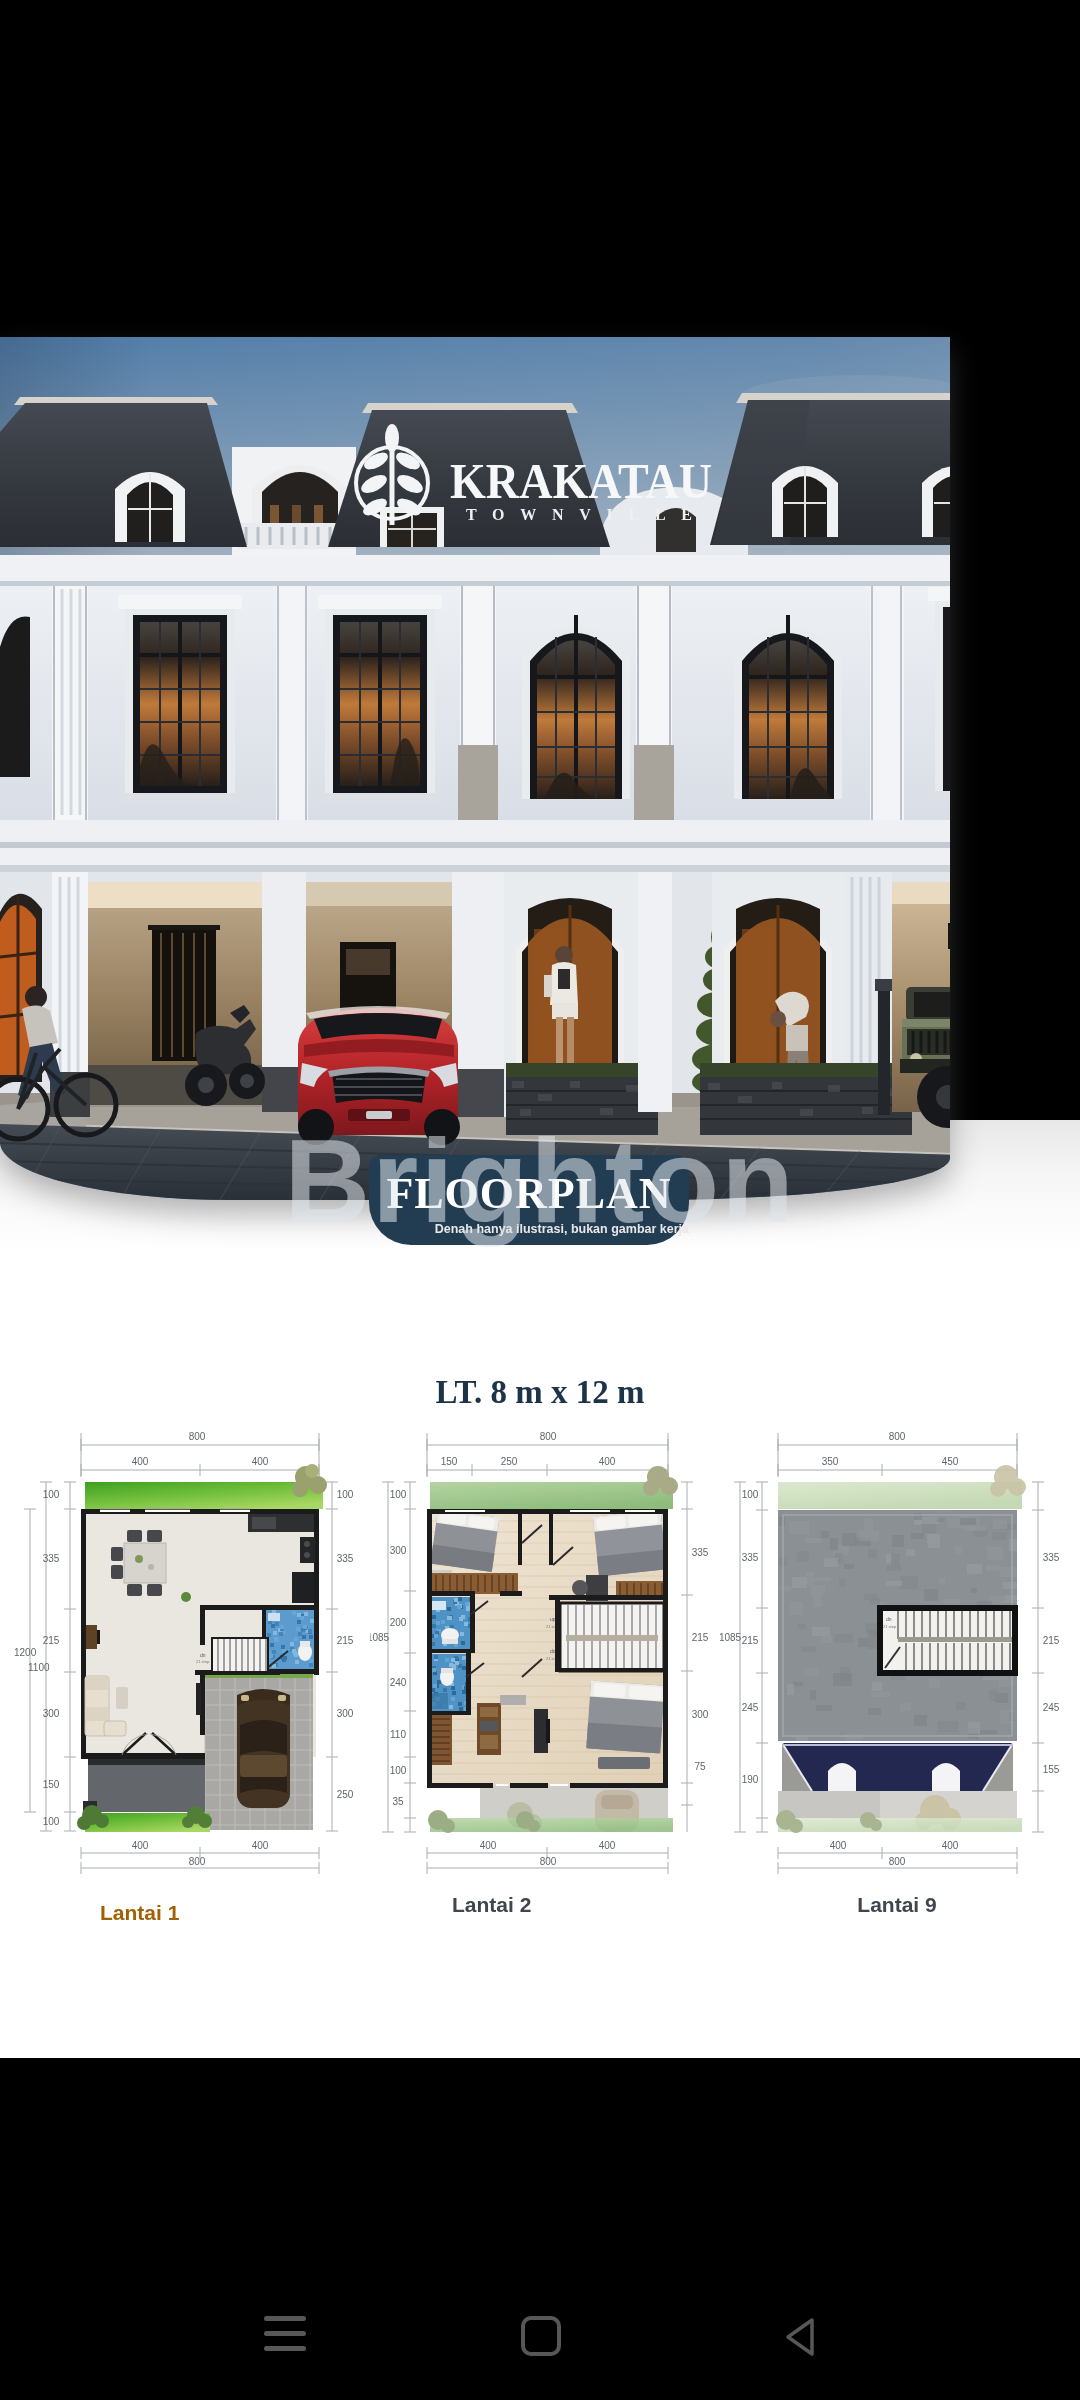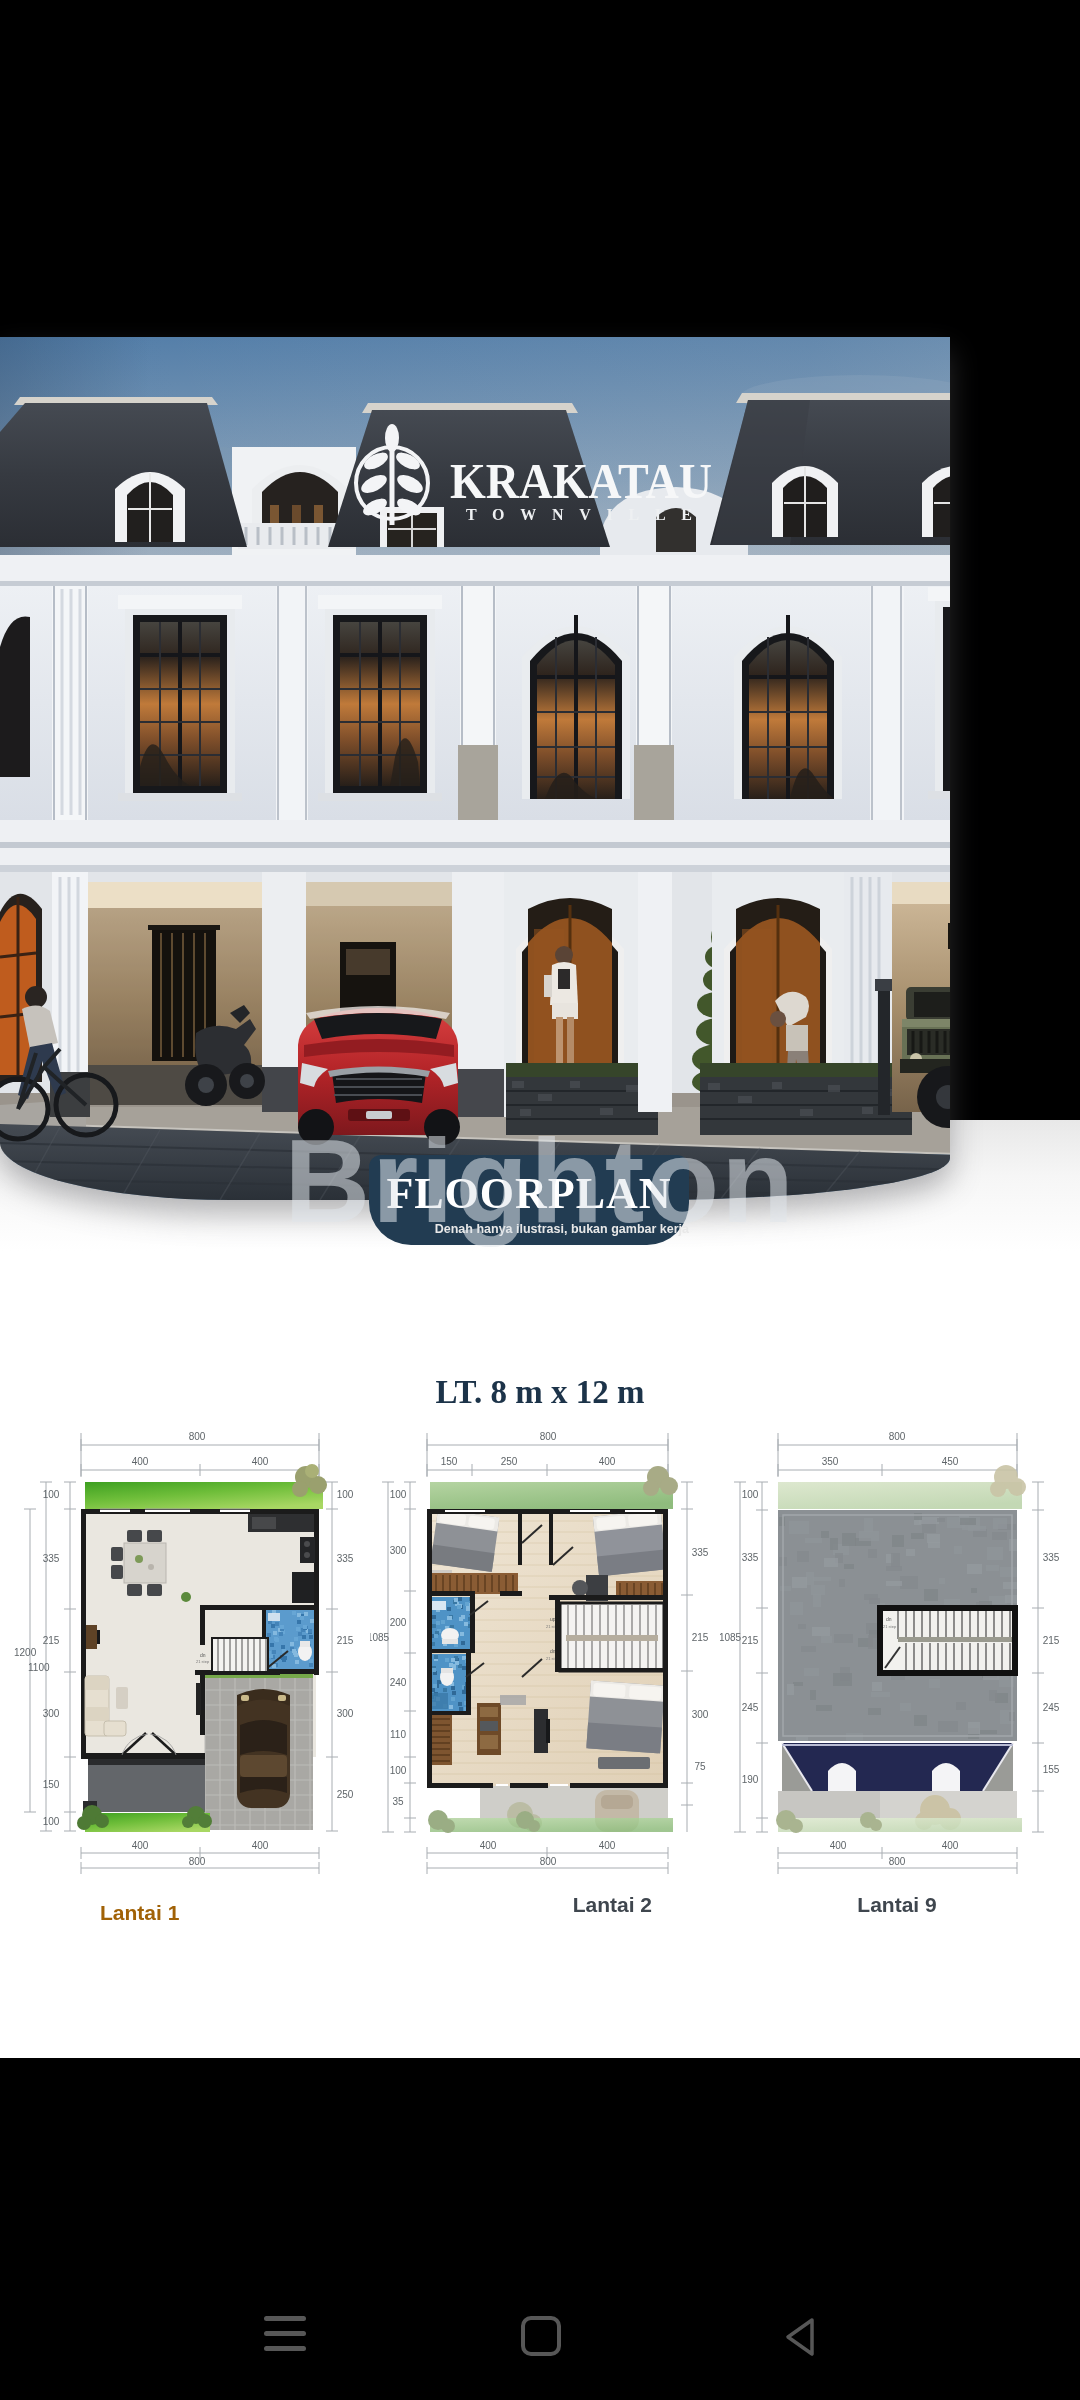--- a/index.html
+++ b/index.html
@@ -1571,21 +1571,21 @@
 </g>
 <g font-size="10" fill="#5f6569" text-anchor="middle">
 <text x="118" y="424">400</text>
       <text x="230" y="424">400</text>
       <text x="177" y="440">800</text>
 </g>
 </svg>
 
 <div class="abs" style="left:100px;top:1893px;width:200px;text-align:left;color:#a16207;font-size:21px;font-weight:bold;margin-top:8px;">Lantai 1</div>
 
-<div class="abs" style="left:452px;top:1893px;width:200px;text-align:right;color:#3f464e;font-size:21px;font-weight:bold;">Lantai 2</div>
+<div class="abs" style="left:452px;top:1893px;width:200px;text-align:left;color:#3f464e;font-size:21px;font-weight:bold;">Lantai 2</div>
 
 <div class="abs" style="left:797px;top:1893px;width:200px;text-align:center;color:#3f464e;font-size:21px;font-weight:bold;">Lantai 9</div>
 
 <div class="abs" style="left:264px;top:2316px;width:42px;height:5px;background:#575757;border-radius:3px;"></div>
 <div class="abs" style="left:264px;top:2331px;width:42px;height:5px;background:#575757;border-radius:3px;"></div>
 <div class="abs" style="left:264px;top:2346px;width:42px;height:5px;background:#575757;border-radius:3px;"></div>
 
 <div class="abs" style="left:521px;top:2316px;width:32px;height:32px;border:4px solid #575757;border-radius:10px;"></div>
 
 <svg class="abs" style="left:780px;top:2314px;" width="46" height="46" viewBox="0 0 46 46">

